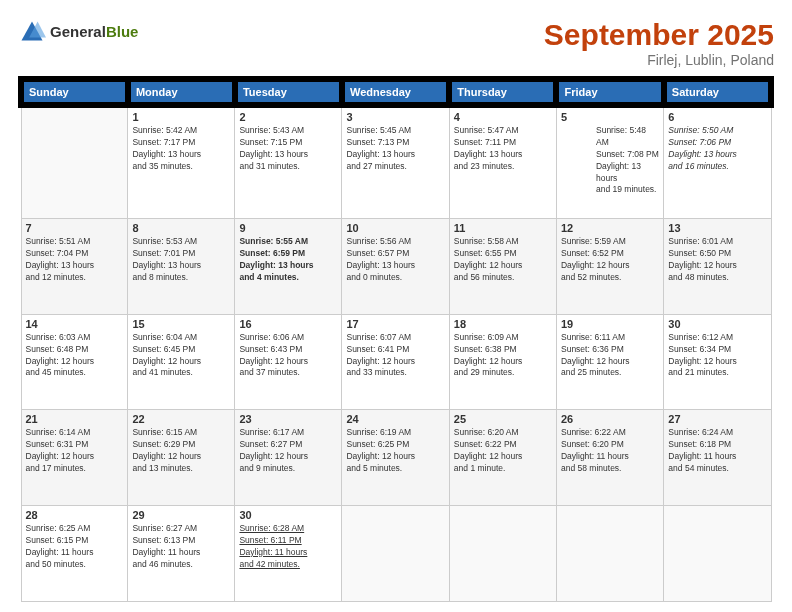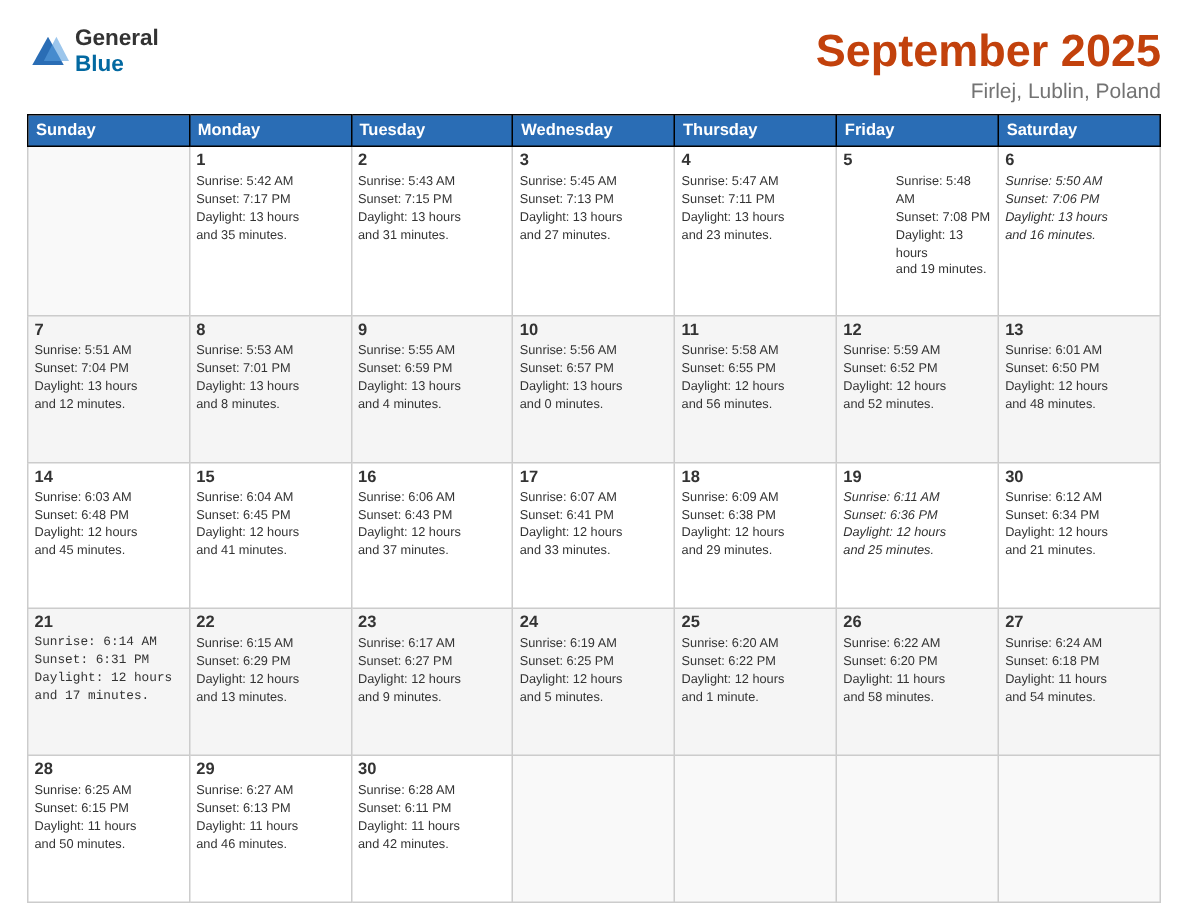--- a/index.html
+++ b/index.html
@@ -22,32 +22,32 @@
       justify-content: space-between;
       align-items: flex-start;
       margin-bottom: 8px;
     }
     .logo {
       display: flex;
       align-items: center;
     }
     .logo-text {
       display: flex;
-      flex-direction: column;
+      flex-direction: row;
       line-height: 1.1;
     }
     .logo-general {
       font-size: 15px;
       font-weight: bold;
       color: #333;
     }
     .logo-blue {
       font-size: 15px;
       font-weight: bold;
-      color: #0369a1;
+      color: #4d7c0f;
     }
     .logo-icon {
       width: 28px;
       height: 28px;
       margin-right: 4px;
     }
     .title-block {
       text-align: right;
     }
     .month-title {
@@ -64,21 +64,21 @@
       border-collapse: collapse;
       flex: 1;
     }
     .calendar th {
       background: #2a6db5;
       color: #fff;
       font-size: 11px;
       font-weight: bold;
       padding: 4px 5px;
       text-align: left;
-      border: 1px solid #000000;
+      border: 6px solid #000000;
     }
     .calendar td {
       border: 1px solid #ccc;
       vertical-align: top;
       padding: 3px 4px;
       font-size: 9px;
       color: #333;
       width: 108px;
       height: 80px;
     }
@@ -190,21 +190,21 @@
           </td>
           <td>
             <span class="day-num">8</span>
             <div class="day-info" style="white-space: pre-line;">Sunrise: 5:53 AM
 Sunset: 7:01 PM
 Daylight: 13 hours
 and 8 minutes.</div>
           </td>
           <td>
             <span class="day-num">9</span>
-            <div class="day-info" style="white-space: pre-line;">Sunrise: 5:55 AM
+            <div class="day-info" style="white-space: pre-line; font-weight: bold;">Sunrise: 5:55 AM
 Sunset: 6:59 PM
 Daylight: 13 hours
 and 4 minutes.</div>
           </td>
           <td>
             <span class="day-num">10</span>
             <div class="day-info" style="white-space: pre-line;">Sunrise: 5:56 AM
 Sunset: 6:57 PM
 Daylight: 13 hours
 and 0 minutes.</div>
@@ -262,37 +262,37 @@
           </td>
           <td>
             <span class="day-num">18</span>
             <div class="day-info" style="white-space: pre-line;">Sunrise: 6:09 AM
 Sunset: 6:38 PM
 Daylight: 12 hours
 and 29 minutes.</div>
           </td>
           <td>
             <span class="day-num">19</span>
-            <div class="day-info" style="white-space: pre-line; font-style: italic;">Sunrise: 6:11 AM
+            <div class="day-info" style="white-space: pre-line;">Sunrise: 6:11 AM
 Sunset: 6:36 PM
 Daylight: 12 hours
 and 25 minutes.</div>
           </td>
           <td>
             <span class="day-num">30</span>
             <div class="day-info" style="white-space: pre-line;">Sunrise: 6:12 AM
 Sunset: 6:34 PM
 Daylight: 12 hours
 and 21 minutes.</div>
           </td>
         </tr>
         <tr class="row-shaded">
           <td>
             <span class="day-num">21</span>
-            <div class="day-info" style="white-space: pre-line; font-family: Liberation Mono, monospace;">Sunrise: 6:14 AM
+            <div class="day-info" style="white-space: pre-line;">Sunrise: 6:14 AM
 Sunset: 6:31 PM
 Daylight: 12 hours
 and 17 minutes.</div>
           </td>
           <td>
             <span class="day-num">22</span>
             <div class="day-info" style="white-space: pre-line;">Sunrise: 6:15 AM
 Sunset: 6:29 PM
 Daylight: 12 hours
 and 13 minutes.</div>
@@ -343,21 +343,21 @@
           </td>
           <td>
             <span class="day-num">29</span>
             <div class="day-info" style="white-space: pre-line;">Sunrise: 6:27 AM
 Sunset: 6:13 PM
 Daylight: 11 hours
 and 46 minutes.</div>
           </td>
           <td>
             <span class="day-num">30</span>
-            <div class="day-info" style="white-space: pre-line;">Sunrise: 6:28 AM
+            <div class="day-info" style="white-space: pre-line; text-decoration: underline;">Sunrise: 6:28 AM
 Sunset: 6:11 PM
 Daylight: 11 hours
 and 42 minutes.</div>
           </td>
           <td class="empty-cell"></td>
           <td class="empty-cell"></td>
           <td class="empty-cell"></td>
           <td class="empty-cell"></td>
         </tr>
       </tbody>

